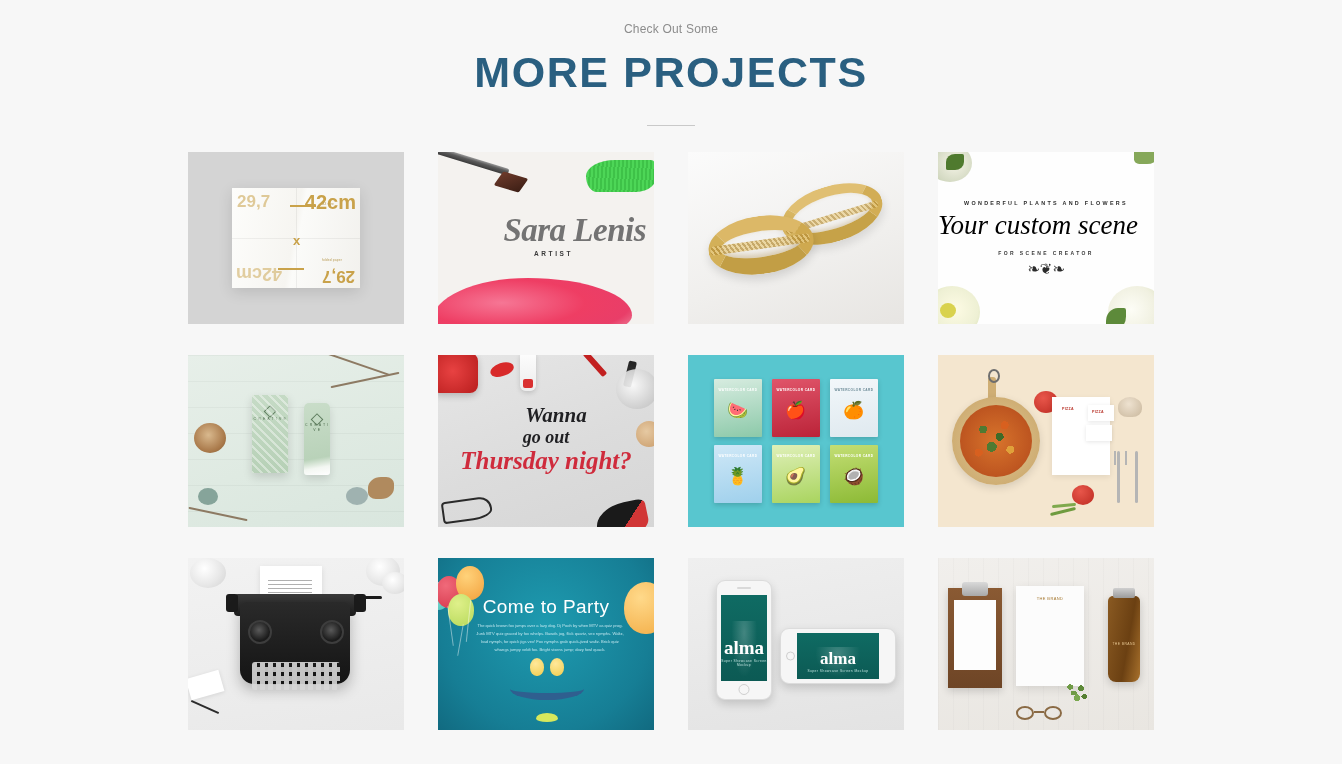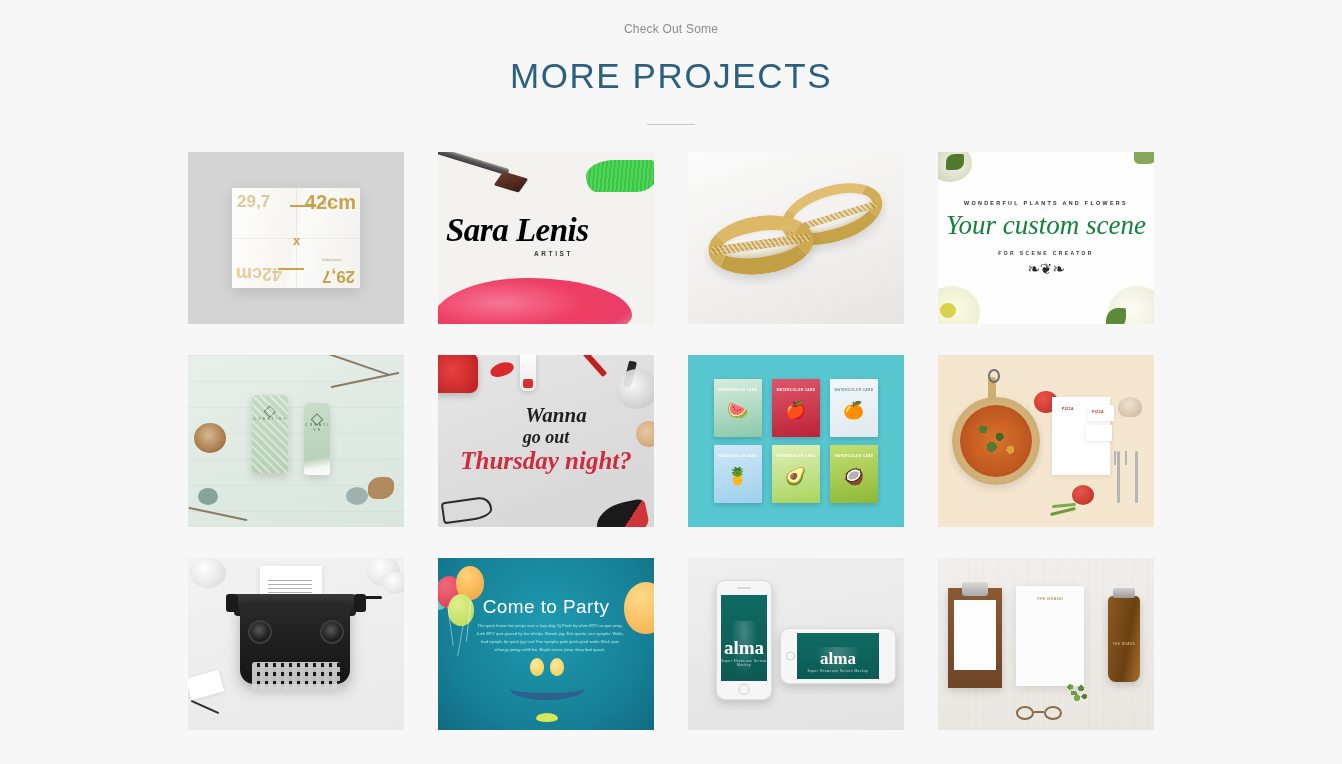--- a/index.html
+++ b/index.html
@@ -10,22 +10,22 @@
     overflow: hidden;
   }
   #page { position: relative; width: 1342px; height: 764px; }
 
   
   .section-head { padding-top: 22px; text-align: center; }
   .eyebrow {
     font-size: 12px; color: #8c8c8c; letter-spacing: .2px; font-weight: 400;
   }
   .headline {
-    margin-top: 20px;
-    font-size: 35px; font-weight: 400; letter-spacing: 1.6px;
+    margin-top: 12px;
+    font-size: 43px; font-weight: 700; letter-spacing: 1.6px;
     color: #2a5f80;
   }
   .divider {
     width: 48px; height: 1px; background: #c9c9c9;
     margin: 28px auto 0;
   }
 
   
   .grid {
     position: absolute; left: 188px; top: 152px;
@@ -85,23 +85,23 @@
     position:absolute; left:-2px; top:6px; width:74px; height:7px;
     background: linear-gradient(180deg,#9a9a9a,#5b5b5b 40%,#3a3a3a);
     transform: rotate(17deg); border-radius:2px;
   }
   .t2 .brush-f {
     position:absolute; left:60px; top:22px; width:26px; height:16px;
     background: linear-gradient(135deg,#6e3b2b,#3c1e15);
     transform: rotate(17deg) skewX(-18deg); border-radius:2px;
   }
   .t2 .sig {
-    position:absolute; left:8px; top:60px; width:200px; text-align:left;
+    position:absolute; left:8px; top:60px; width:200px; text-align:right;
     font-family:"Liberation Serif", serif; font-style:italic; font-weight:700;
-    font-size:33px; color:#000000; letter-spacing:-.5px;
+    font-size:33px; color:#737373; letter-spacing:-.5px;
   }
   .t2 .sub {
     position:absolute; left:96px; top:98px;
     font-size:6.5px; letter-spacing:2.6px; color:#3a3a3a; font-weight:600;
   }
 
   
   .t3 { background: linear-gradient(160deg,#fbfbfb 0%,#f0efed 60%,#e7e5e2 100%); }
   .t3 .ring {
     position:absolute; border-radius:50%;
@@ -133,23 +133,23 @@
     transform: rotate(-17deg); opacity:.7; border-radius:4px;
   }
 
   
   .t4 { background:#fefefe; }
   .t4 .arc {
     position:absolute; left:0; right:0; top:48px; text-align:center;
     font-size:5.4px; letter-spacing:2.3px; color:#2b2b2b; font-weight:700;
   }
   .t4 .script {
-    position:absolute; left:0; right:0; top:58px; text-align:center;
+    position:absolute; left:0; right:0; top:58px; text-align:left;
     font-family:"Liberation Serif", serif; font-style:italic;
-    font-size:27px; color:#15803d;
+    font-size:27px; color:#000000;
   }
   .t4 .sub2 {
     position:absolute; left:0; right:0; top:98px; text-align:center;
     font-size:5px; letter-spacing:2.4px; color:#3a3a3a; font-weight:700;
   }
   .t4 .flourish {
     position:absolute; left:0; right:0; top:108px; text-align:center;
     font-size:15px; color:#2b2b2b; font-family:"DejaVu Sans", sans-serif;
   }
   .t4 .fl { position:absolute; border-radius:50%; }

